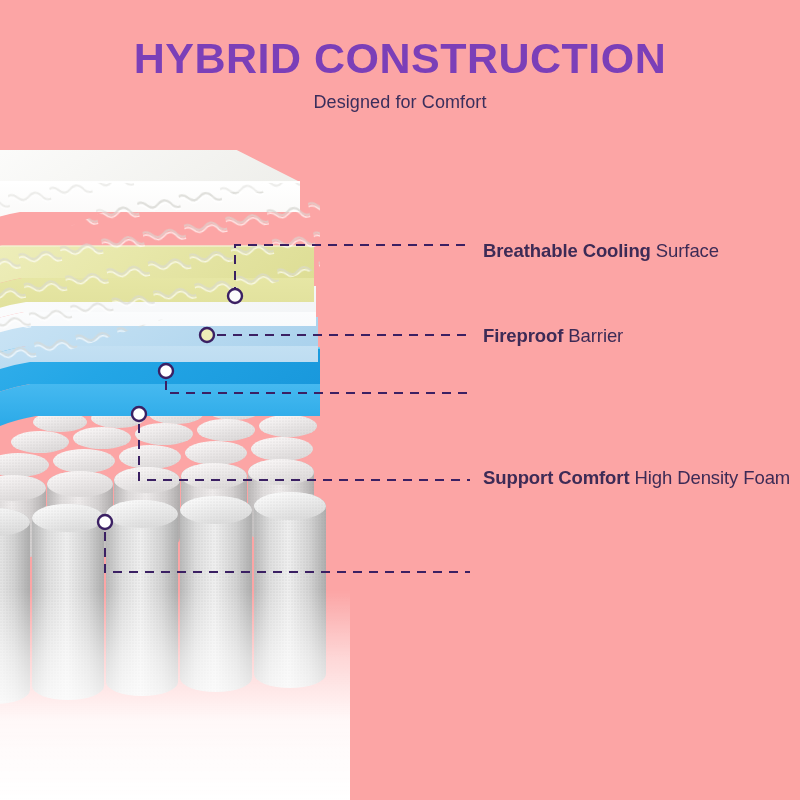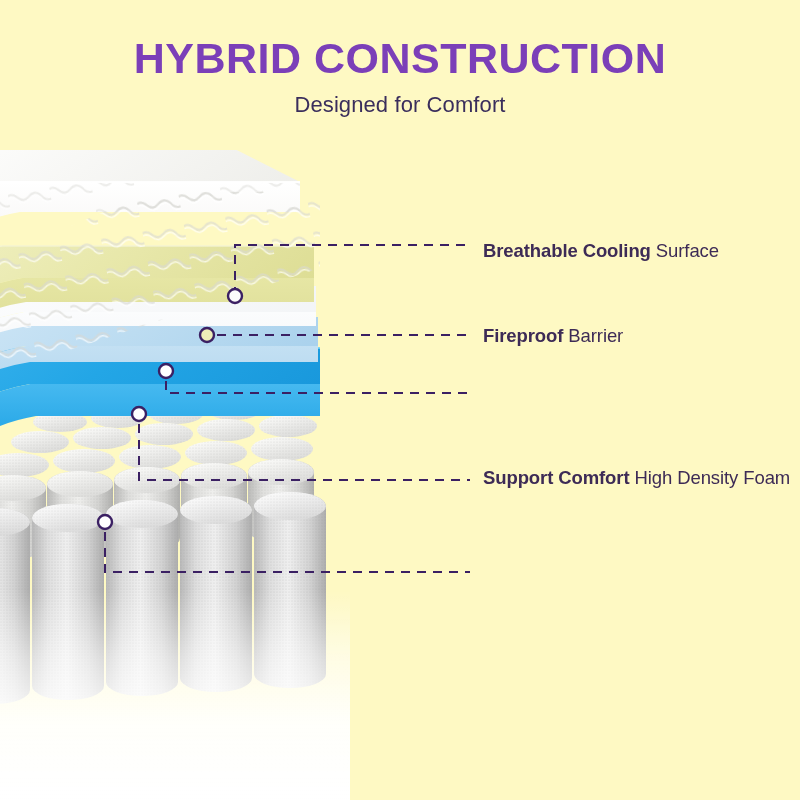--- a/index.html
+++ b/index.html
@@ -1,32 +1,32 @@
 <!DOCTYPE html>
 <html><head>
 <meta charset="utf-8">
 <style>
   html,body{margin:0;padding:0;}
   body{
     width:800px;height:800px;background:#ffffff;overflow:hidden;
     font-family:"Liberation Sans","DejaVu Sans",sans-serif;
     position:relative;
   }
-  #stage{position:absolute;inset:0;width:800px;height:800px;overflow:hidden;background:#fef9c3;}
+  #stage{position:absolute;inset:0;width:800px;height:800px;overflow:hidden;background:#fca5a5;}
 
   
   #header{position:absolute;left:0;top:0;width:800px;text-align:center;}
   #title{
     margin:0;padding-top:36px;
     font-size:43px;font-weight:bold;letter-spacing:.5px;
     color:#7b3fb8;line-height:1.05;
   }
   #subtitle{
     margin:0;padding-top:11px;
-    font-size:22px;font-weight:normal;color:#3a2e5c;letter-spacing:.1px;
+    font-size:18px;font-weight:normal;color:#3a2e5c;letter-spacing:.1px;
   }
 
   
   #art{position:absolute;left:0;top:150px;width:470px;height:650px;}
   #art svg{display:block;}
 
   
   .label{
     position:absolute;left:483px;
     color:#3d2b56;font-size:18.5px;line-height:1.42;

